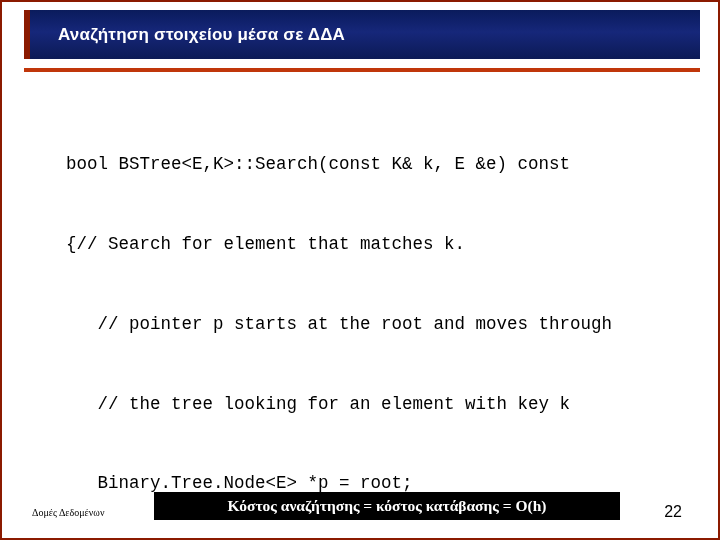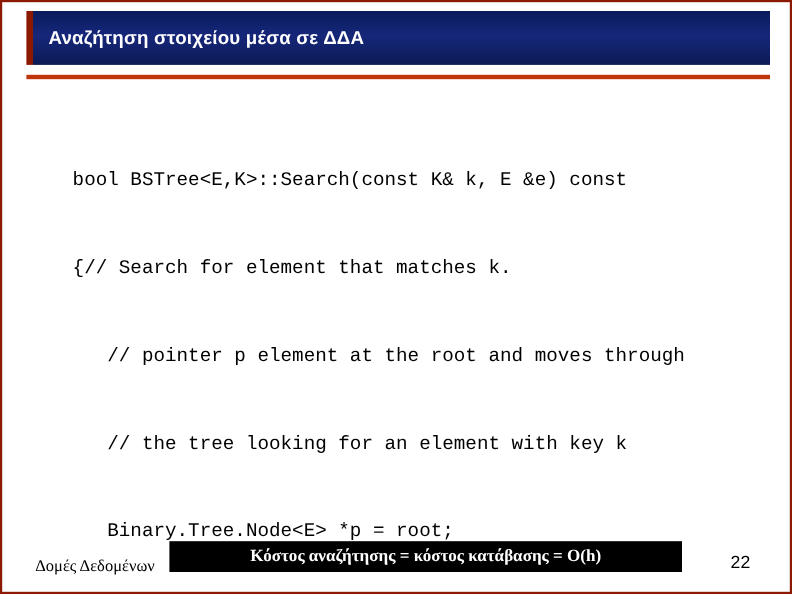--- a/index.html
+++ b/index.html
@@ -31,21 +31,21 @@
     border-left: 6px solid #8B1A00;
     box-sizing: border-box;
     display: flex;
     align-items: center;
   }
   .title-text {
     color: #ffffff;
     font-family: "Liberation Sans", sans-serif;
     font-size: 17px;
     font-weight: bold;
-    padding-left: 14px;
+    padding-left: 28px;
     letter-spacing: 0.2px;
   }
   .title-rule {
     position: absolute;
     left: 22px;
     top: 66px;
     width: 676px;
     height: 4px;
     background: #C0360A;
   }
@@ -80,21 +80,21 @@
     color: #ffffff;
     font-family: "Liberation Serif", serif;
     font-size: 15.5px;
     font-weight: bold;
   }
   .footer-left {
     position: absolute;
     left: 30px;
     top: 505px;
     font-family: "Liberation Serif", serif;
-    font-size: 15px;
+    font-size: 10px;
     color: #000000;
   }
   .footer-right {
     position: absolute;
     right: 36px;
     top: 501px;
     font-family: Liberation Sans, sans-serif;
     font-size: 16px;
     color: #000000;
   }
@@ -106,21 +106,21 @@
 
   <div class="title-bar">
     <div class="title-text">Αναζήτηση στοιχείου μέσα σε ΔΔΑ</div>
   </div>
 
   <div class="title-rule"></div>
 
   <div class="code-block">
     <div class="code-line">bool BSTree&lt;E,K&gt;::Search(const K&amp; k, E &amp;e) const</div>
     <div class="code-line">{// Search for element that matches k.</div>
-    <div class="code-line">   // pointer p element at the root and moves through</div>
+    <div class="code-line">   // pointer p starts at the root and moves through</div>
     <div class="code-line">   // the tree looking for an element with key k</div>
     <div class="code-line">   Binary.Tree.Node&lt;E&gt; *p = root;</div>
     
     
     
     
     
     
     
     

